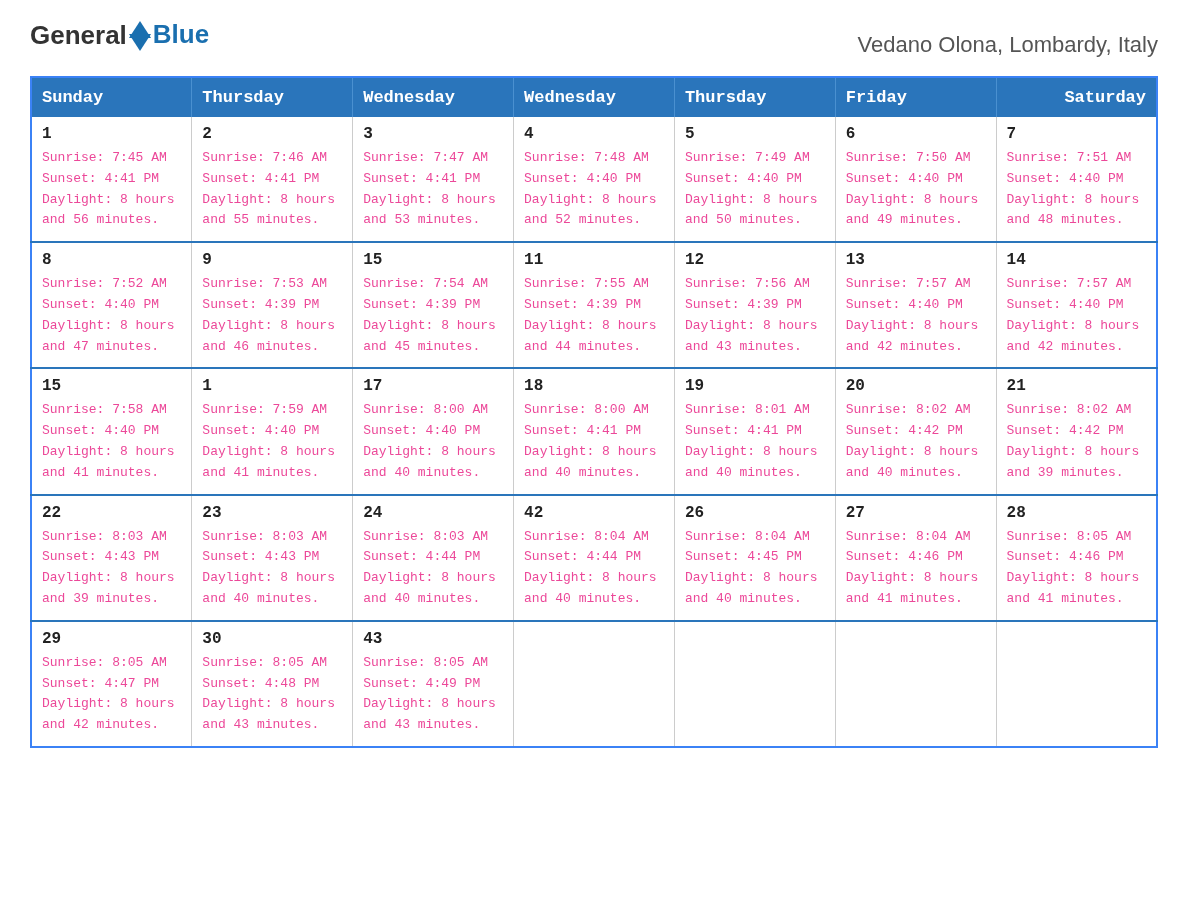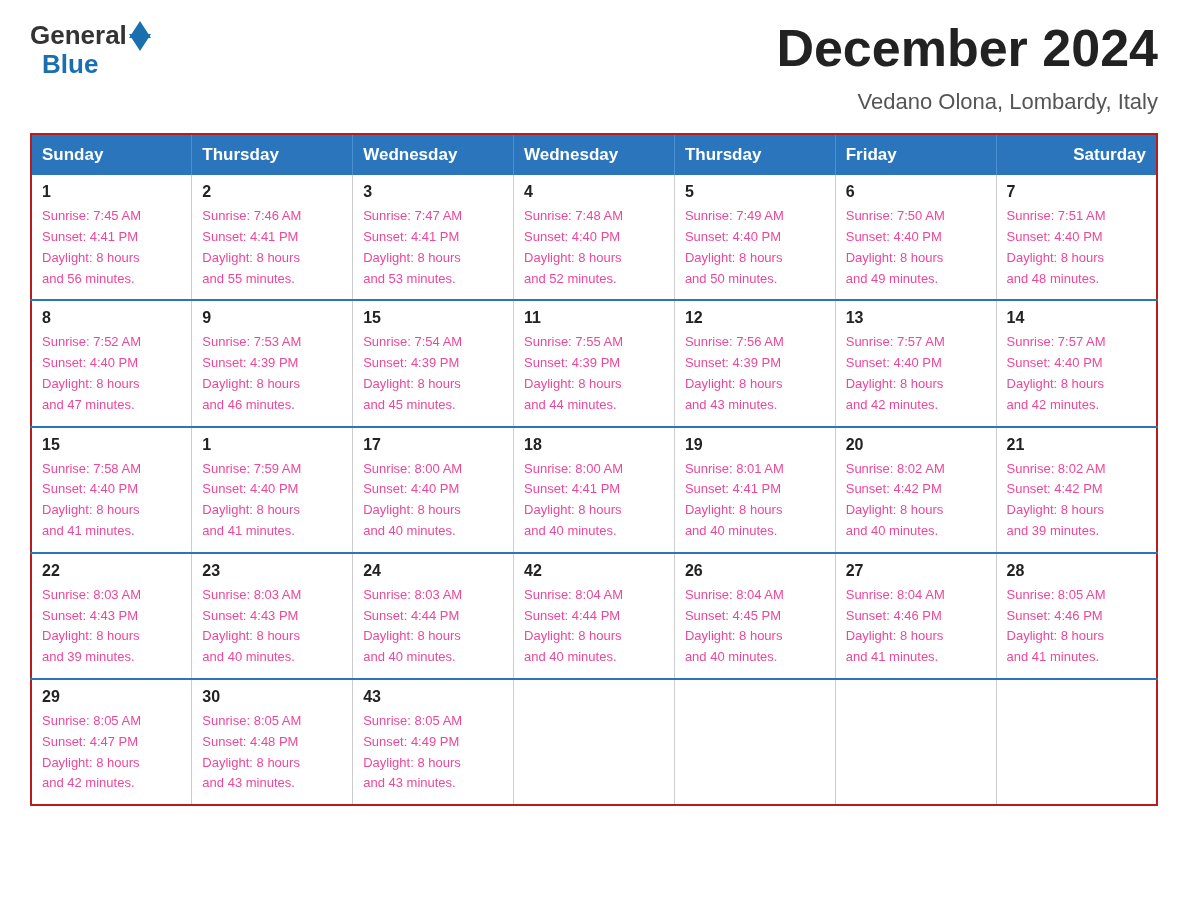--- a/index.html
+++ b/index.html
@@ -11,22 +11,22 @@
       padding: 20px 30px 30px 30px;
     }
     .header {
       display: flex;
       justify-content: space-between;
       align-items: flex-start;
       margin-bottom: 18px;
     }
     .logo {
       display: flex;
-      flex-direction: column;
-      align-items: flex-start;
+      flex-direction: row;
+      align-items: center;
     }
     .logo-text {
       display: flex;
       align-items: center;
     }
     .logo-general {
       font-size: 26px;
       font-weight: bold;
       color: #333;
     }
@@ -46,21 +46,22 @@
       line-height: 1.1;
     }
     .location {
       font-size: 22px;
       color: #555;
       margin-top: 12px;
     }
     .calendar {
       width: 100%;
       border-collapse: collapse;
-      border: 2px solid #b91c1c;
+      border: 2px solid #3b82f6;
+      font-family: Liberation Mono, monospace;
     }
     .calendar th {
       background-color: #2a75bb;
       color: white;
       font-size: 17px;
       font-weight: bold;
       padding: 10px 10px;
       text-align: left;
       border-right: 1px solid #4a90d0;
     }
@@ -110,26 +111,25 @@
   <div class="logo">
     <div class="logo-text">
       <span class="logo-general">General</span>
       <div class="logo-icon">
         <span style="display:inline-flex; flex-direction:column; align-items:center; margin-left:2px;">
           <span style="width:0;height:0;border-left:11px solid transparent;border-right:11px solid transparent;border-bottom:17px solid #1a6faf;display:block;margin-bottom:-4px;"></span>
           <span style="width:0;height:0;border-left:11px solid transparent;border-right:11px solid transparent;border-top:17px solid #1a6faf;display:block;"></span>
         </span>
       </div>
     </div>
-    <div style="display:flex; align-items:center; margin-top:-2px; margin-left:12px;">
+    <div style="display:flex; align-items:center; margin-top:-2px; margin-left:2px;">
       <span class="logo-blue">Blue</span>
     </div>
   </div>
   <div class="title-section">
-    <div class="month-title">December 2024</div>
     <div class="location">Vedano Olona, Lombardy, Italy</div>
   </div>
 </div>
 
 <table class="calendar">
   <thead>
     <tr>
       <th>Sunday</th>
       <th>Thursday</th>
       <th>Wednesday</th>

